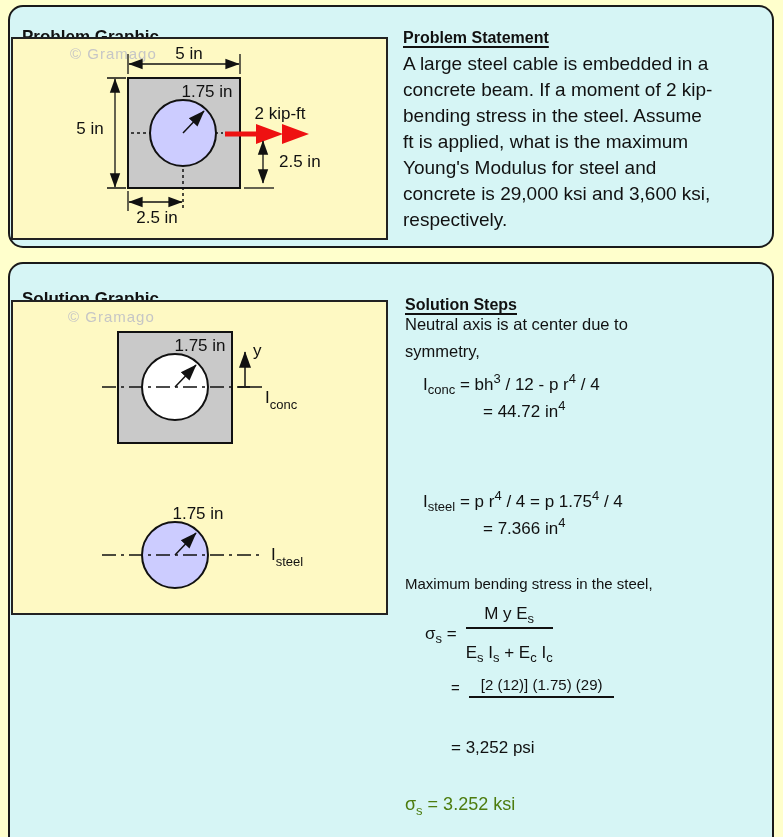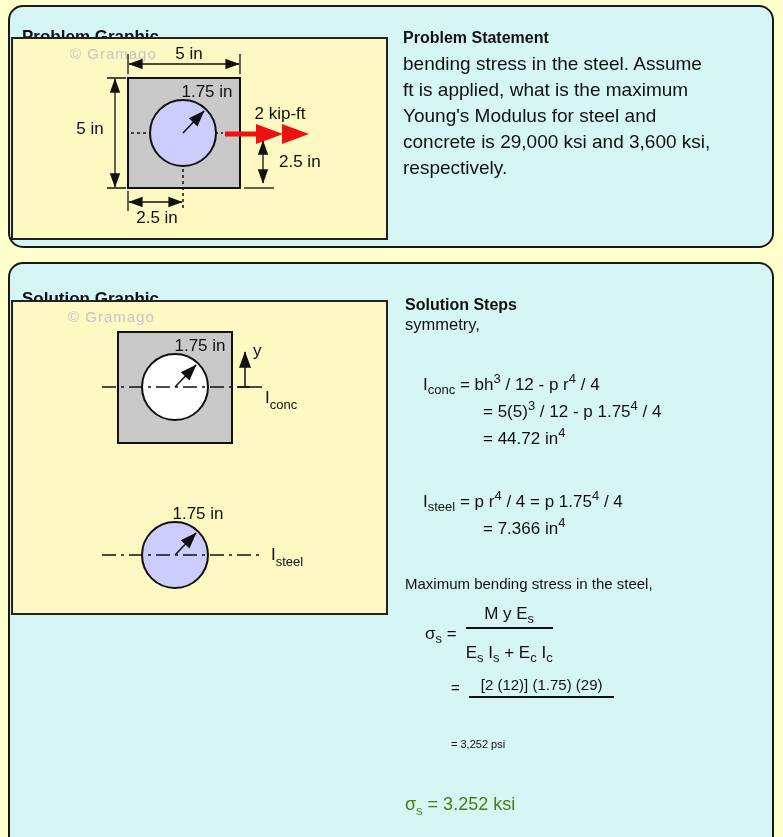--- a/index.html
+++ b/index.html
@@ -36,20 +36,21 @@
 
   svg text{font-size:17px;fill:#111;}
   svg .watermark{font-size:15px;fill:#C6C6C6;letter-spacing:1px;}
   svg .sublab{font-size:13px;}
 
   .col{position:absolute;left:393px;width:378px;}
   .col .abs{position:absolute;white-space:nowrap;}
 
   .sec-title{
     font-size:16px;font-weight:bold;
+    text-decoration:underline;
     text-decoration-thickness:2px;
     text-underline-offset:3px;
     white-space:nowrap;
   }
   #statement-title{left:0;top:6px;}
   .st-lines{left:0;top:44px;font-size:19px;line-height:26px;}
 
   #steps-title{left:2px;top:16px;}
   .steps-intro{left:2px;top:47px;font-size:16.5px;line-height:27px;}
   .eq-block{font-size:17px;line-height:27px;}
@@ -60,21 +61,21 @@
   .eq-block sup, .eq-row sup{font-size:13px;line-height:0;}
   .eq-block sub, .eq-row sub, .final-line sub{font-size:13px;line-height:0;}
   #max-line{left:2px;top:311px;font-size:15px;}
 
   .eq-row{display:flex;align-items:center;font-size:17px;}
   #stress-frac1{left:22px;top:340px;}
   #stress-frac2{left:48px;top:412px;font-size:15px;}
   .frac{display:inline-flex;flex-direction:column;text-align:center;margin-left:9px;}
   .frac .num{border-bottom:2px solid #111;padding:0 12px 3px 12px;}
   .frac .den{padding-top:14px;}
-  #result-psi{left:48px;top:474px;font-size:11px;}
+  #result-psi{left:48px;top:474px;font-size:17px;}
   .final-line{left:2px;top:530px;font-size:18px;font-weight:normal;}
 </style>
 </head>
 <body>
 
 <div class="page">
 
   <section class="panel" id="panel-problem">
     <h2 class="panel-title">Problem Graphic</h2>
 
@@ -116,20 +117,22 @@
 
         <path d="M115,152 V172" stroke="#111" stroke-width="1.3"></path>
         <line x1="116" y1="163" x2="169" y2="163" stroke="#111" stroke-width="1.3" marker-start="url(#ar1)" marker-end="url(#ar1)"></line>
         <text x="144" y="184" text-anchor="middle">2.5 in</text>
       </svg>
     </div>
 
     <div class="col">
       <h3 class="sec-title abs" id="statement-title">Problem Statement</h3>
       <div class="st-lines abs">
+        <div>A large steel cable is embedded in a</div>
+        <div>concrete beam. If a moment of 2 kip-</div>
         <div>bending stress in the steel. Assume</div>
         <div>ft is applied, what is the maximum</div>
         <div>Young's Modulus for steel and</div>
         <div>concrete is 29,000 ksi and 3,600 ksi,</div>
         <div>respectively.</div>
       </div>
     </div>
   </section>
 
   <section class="panel" id="panel-solution">
@@ -161,26 +164,26 @@
         <line x1="162" y1="253" x2="183" y2="231" stroke="#111" stroke-width="1.5" marker-end="url(#ar2)"></line>
         <text x="185" y="217" text-anchor="middle">1.75 in</text>
         <text x="258" y="258"><tspan>I</tspan><tspan class="sublab" dy="6">steel</tspan></text>
       </svg>
     </div>
 
     <div class="col">
       <h3 class="sec-title abs" id="steps-title">Solution Steps</h3>
 
       <div class="steps-intro abs">
+        <div>Neutral axis is at center due to</div>
         <div>symmetry,</div>
       </div>
 
       <div class="eq-block abs" id="eq-conc">
         <div class="ind1"><span>I</span><sub>conc</sub><span> = bh</span><sup>3</sup><span> / 12 - p r</span><sup>4</sup><span> / 4</span></div>
-        <div class="ind2"><span>= 5(5)</span><sup>3</sup><span> / 12 - p 1.75</span><sup>4</sup><span> / 4</span></div>
         <div class="ind2"><span>= 44.72 in</span><sup>4</sup></div>
       </div>
 
       <div class="eq-block abs" id="eq-steel">
         <div class="ind1"><span>I</span><sub>steel</sub><span> = p r</span><sup>4</sup><span> / 4 = p 1.75</span><sup>4</sup><span> / 4</span></div>
         <div class="ind2"><span>= 7.366 in</span><sup>4</sup></div>
       </div>
 
       <div class="abs" id="max-line">Maximum bending stress in the steel,</div>
 

